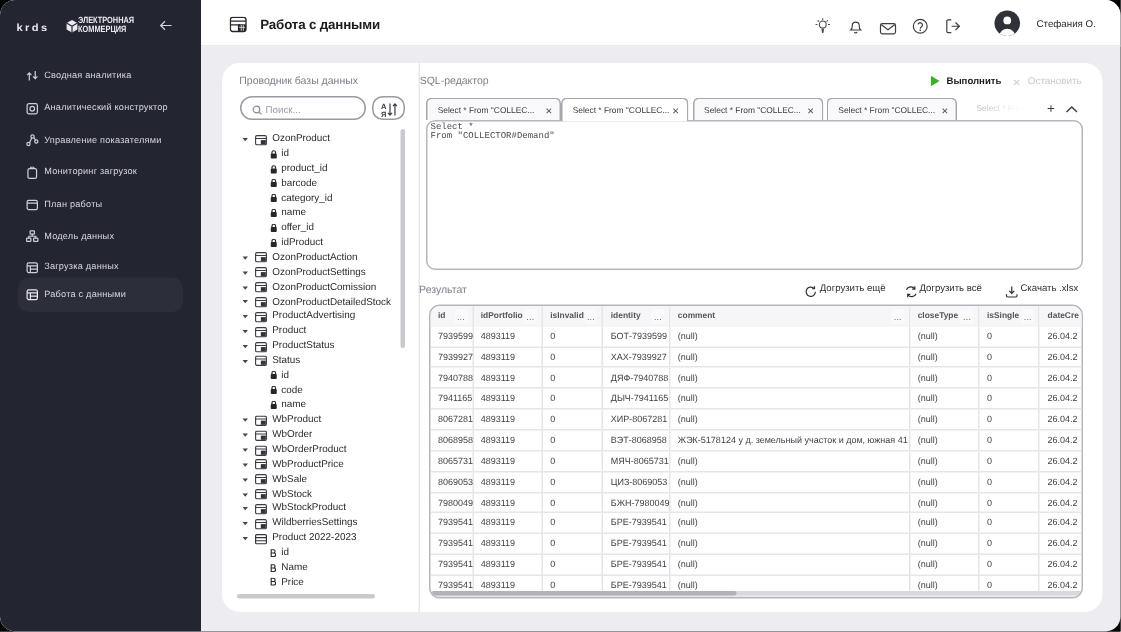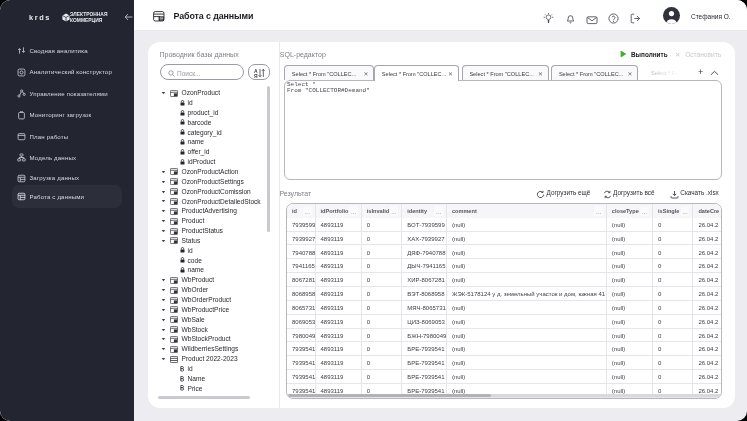--- a/index.html
+++ b/index.html
@@ -31,21 +31,21 @@
 .th .nm { position:absolute; left:5px; top:4.5px; font-size:5.6px; color:#54545c; font-weight:bold; white-space:nowrap; }
 .th .dots { position:absolute; top:2.2px; width:8.5px; height:10.4px; background:#fafafb; border-radius:1.5px; color:#5f5f68; font-size:6px; line-height:13px; text-align:center; letter-spacing:0.1px; overflow:hidden; }
 .td { position:absolute; height:13.85px; border-right:0.8px solid #e6e6ea; border-bottom:0.8px solid #e6e6ea; font-size:6px; color:#3e3e46; }
 .td span { position:absolute; left:5px; top:4.2px; white-space:nowrap; }
 .rbtn { position:absolute; top:189.3px; height:10px; font-size:6.4px; color:#2e2e34; white-space:nowrap; }
 </style></head>
 <body>
 <div class="win">
 
   <div class="sidebar">
-    <div class="abs" style="left:28px;top:9px;width:110px;height:16px;">
+    <div class="abs" style="left:10px;top:9px;width:110px;height:16px;">
       <span class="abs" style="left:1px;top:4.5px;font-size:7.4px;font-weight:bold;color:#eaeaf0;letter-spacing:1.6px;transform:scaleY(0.92);transform-origin:left top;">krds</span>
       <svg class="abs" style="left:33.5px;top:3.8px;" width="8" height="9" viewBox="0 0 8 9">
           <path d="M4 0.4 L7.6 2.4 V6.6 L4 8.6 L0.4 6.6 V2.4 Z" fill="#eaeaf0"></path>
           <path d="M4 4.5 L4 8.6 M4 4.5 L0.4 2.4 M4 4.5 L7.6 2.4" fill="none" stroke="#232530" stroke-width="0.8"></path>
         </svg>
       <span class="abs" style="left:41.5px;top:3.3px;font-size:6px;font-weight:bold;color:#eaeaf0;letter-spacing:0;line-height:5.7px;white-space:nowrap;transform:scaleX(0.82);transform-origin:left top;">ЭЛЕКТРОННАЯ<br>КОММЕРЦИЯ</span>
       <svg class="abs" style="left:96px;top:3.6px;" width="9" height="8" viewBox="0 0 9 8">
           <path d="M8.4 4 H1.2 M4 1.2 L1.1 4 L4 6.8" fill="none" stroke="#d4d4da" stroke-width="0.8"></path>
         </svg>
     </div>

